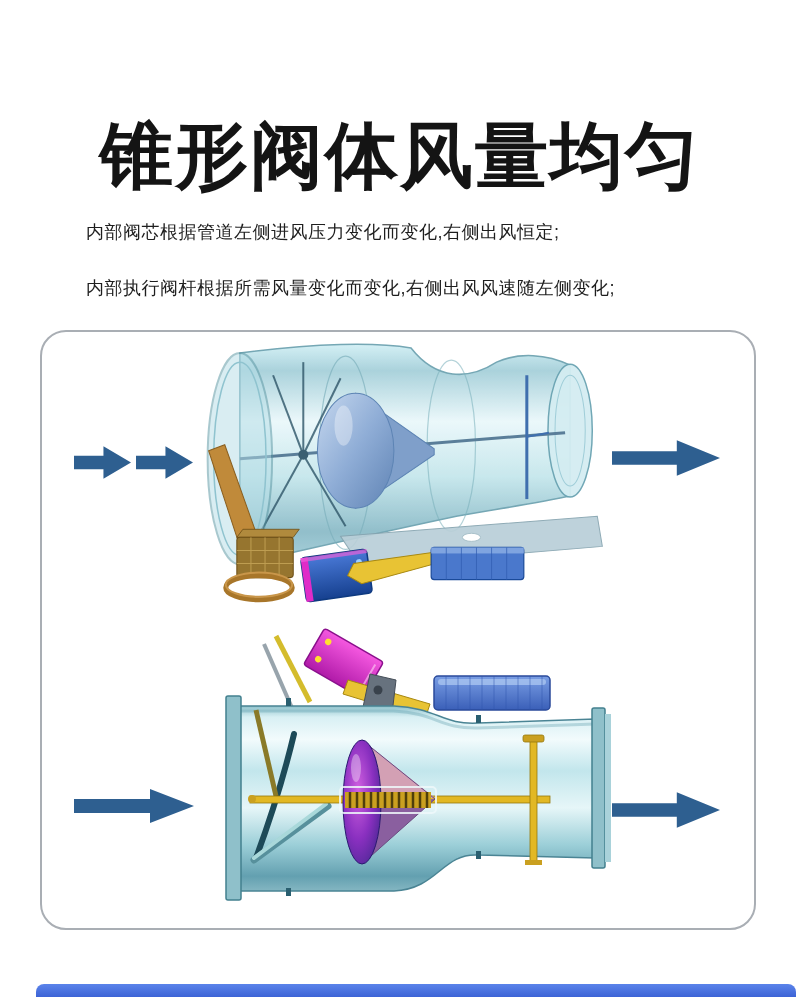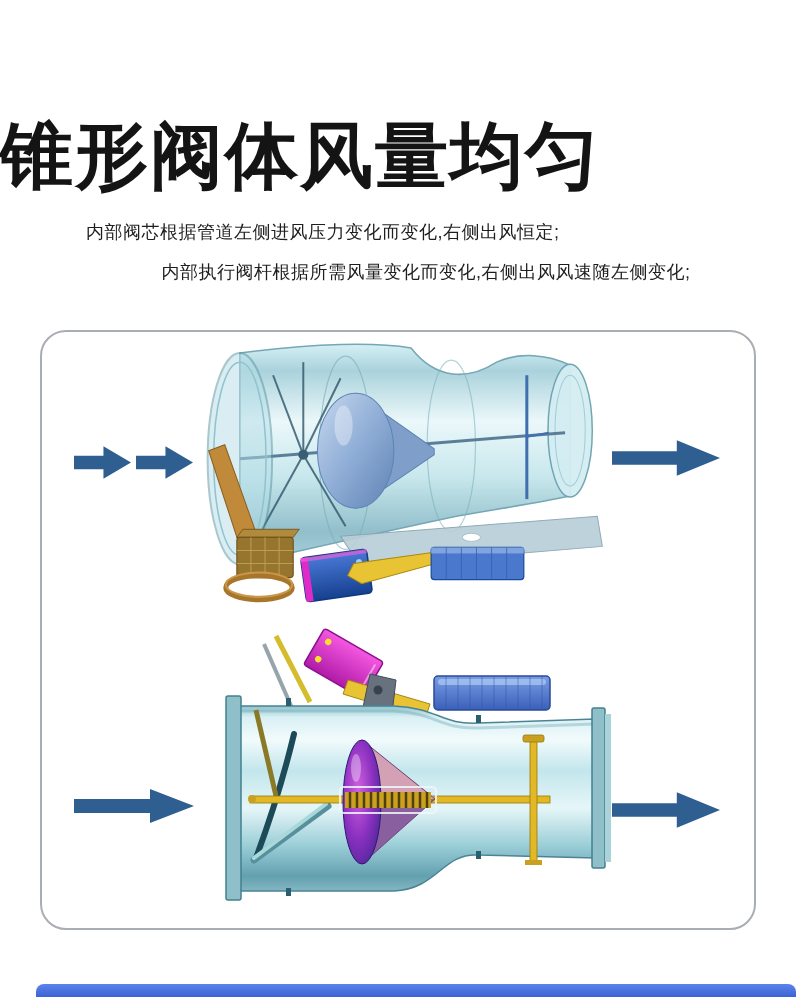--- a/index.html
+++ b/index.html
@@ -3,29 +3,29 @@
 <meta charset="utf-8">
 <style>
   html,body{margin:0;padding:0;}
   body{
     width:800px;height:997px;position:relative;overflow:hidden;
     background:#ffffff;
     font-family:"Liberation Sans","DejaVu Sans",sans-serif;
   }
   .page-title{
     position:absolute;top:108px;left:0;width:800px;
-    font-size:73px;font-weight:bold;
+    text-align:center;font-size:73px;font-weight:bold;
     color:#141414;letter-spacing:2px;white-space:nowrap;
   }
   .desc-line{
     position:absolute;left:86px;width:680px;
     font-size:18px;color:#1e1e1e;letter-spacing:0.5px;white-space:nowrap;
   }
   .desc-line.l1{top:220px;}
-  .desc-line.l2{top:260px;text-align:center;}
+  .desc-line.l2{top:276px;}
   .panel{
     position:absolute;left:40px;top:330px;width:716px;height:600px;
     border:2px solid #a9aeb4;border-radius:26px;box-sizing:border-box;
     background:#ffffff;
   }
   .arrow{position:absolute;}
   .arrow svg{display:block;width:100%;height:100%;}
   .illus{position:absolute;}
   .illus svg{display:block;width:100%;height:100%;}
   .bottom-bar{

